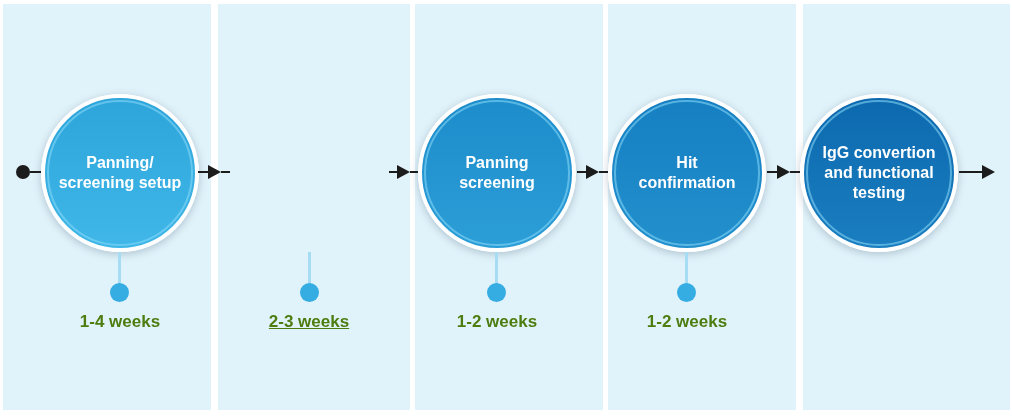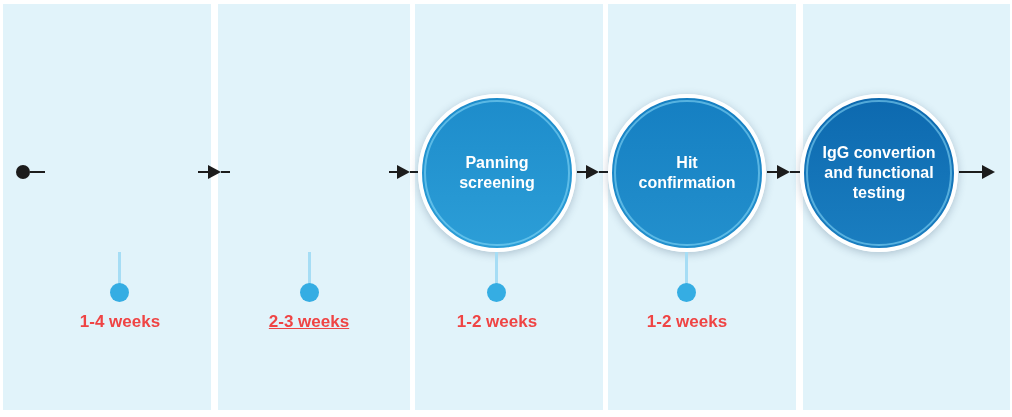--- a/index.html
+++ b/index.html
@@ -37,39 +37,43 @@
   .a3{left:577px;width:31px;}
   .a4{left:767px;width:33px;}
   .a5{left:959px;width:36px;}
 
   
   .connector{position:absolute;top:252px;width:3px;height:32px;background:#A6DDF5;}
   .k1{left:118px;} .k2{left:308px;} .k3{left:495px;} .k4{left:685px;}
   .tdot{position:absolute;top:283px;width:19px;height:19px;border-radius:50%;background:#35ADE3;}
   .d1{left:110px;} .d2{left:300px;} .d3{left:487px;} .d4{left:677px;}
   .duration{position:absolute;top:312px;width:160px;text-align:center;
-            font-weight:bold;font-size:17px;color:#ef4444;}
+            font-weight:bold;font-size:17px;color:#4d7c0f;}
   .w1{left:40px;} .w2{left:229px;text-decoration:underline;} .w3{left:417px;} .w4{left:607px;}
 </style>
 </head>
 <body>
 
 <div class="canvas">
 
   <div class="panel p1"></div>
   <div class="panel p2"></div>
   <div class="panel p3"></div>
   <div class="panel p4"></div>
   <div class="panel p5"></div>
 
   <div class="start">
     <div class="sdot"></div>
     <div class="line"></div>
   </div>
 
+  <div class="circle c1" style="background: linear-gradient(rgb(46, 165, 218), rgb(64, 183, 232));">
+    <div class="stage-label">Panning/
+screening setup</div>
+  </div>
   <div class="arrow a1">
     <div class="line"></div>
     <div class="head"></div>
     <div class="line"></div>
   </div>
 
   <div class="arrow a2">
     <div class="line"></div>
     <div class="head"></div>
     <div class="line"></div>

